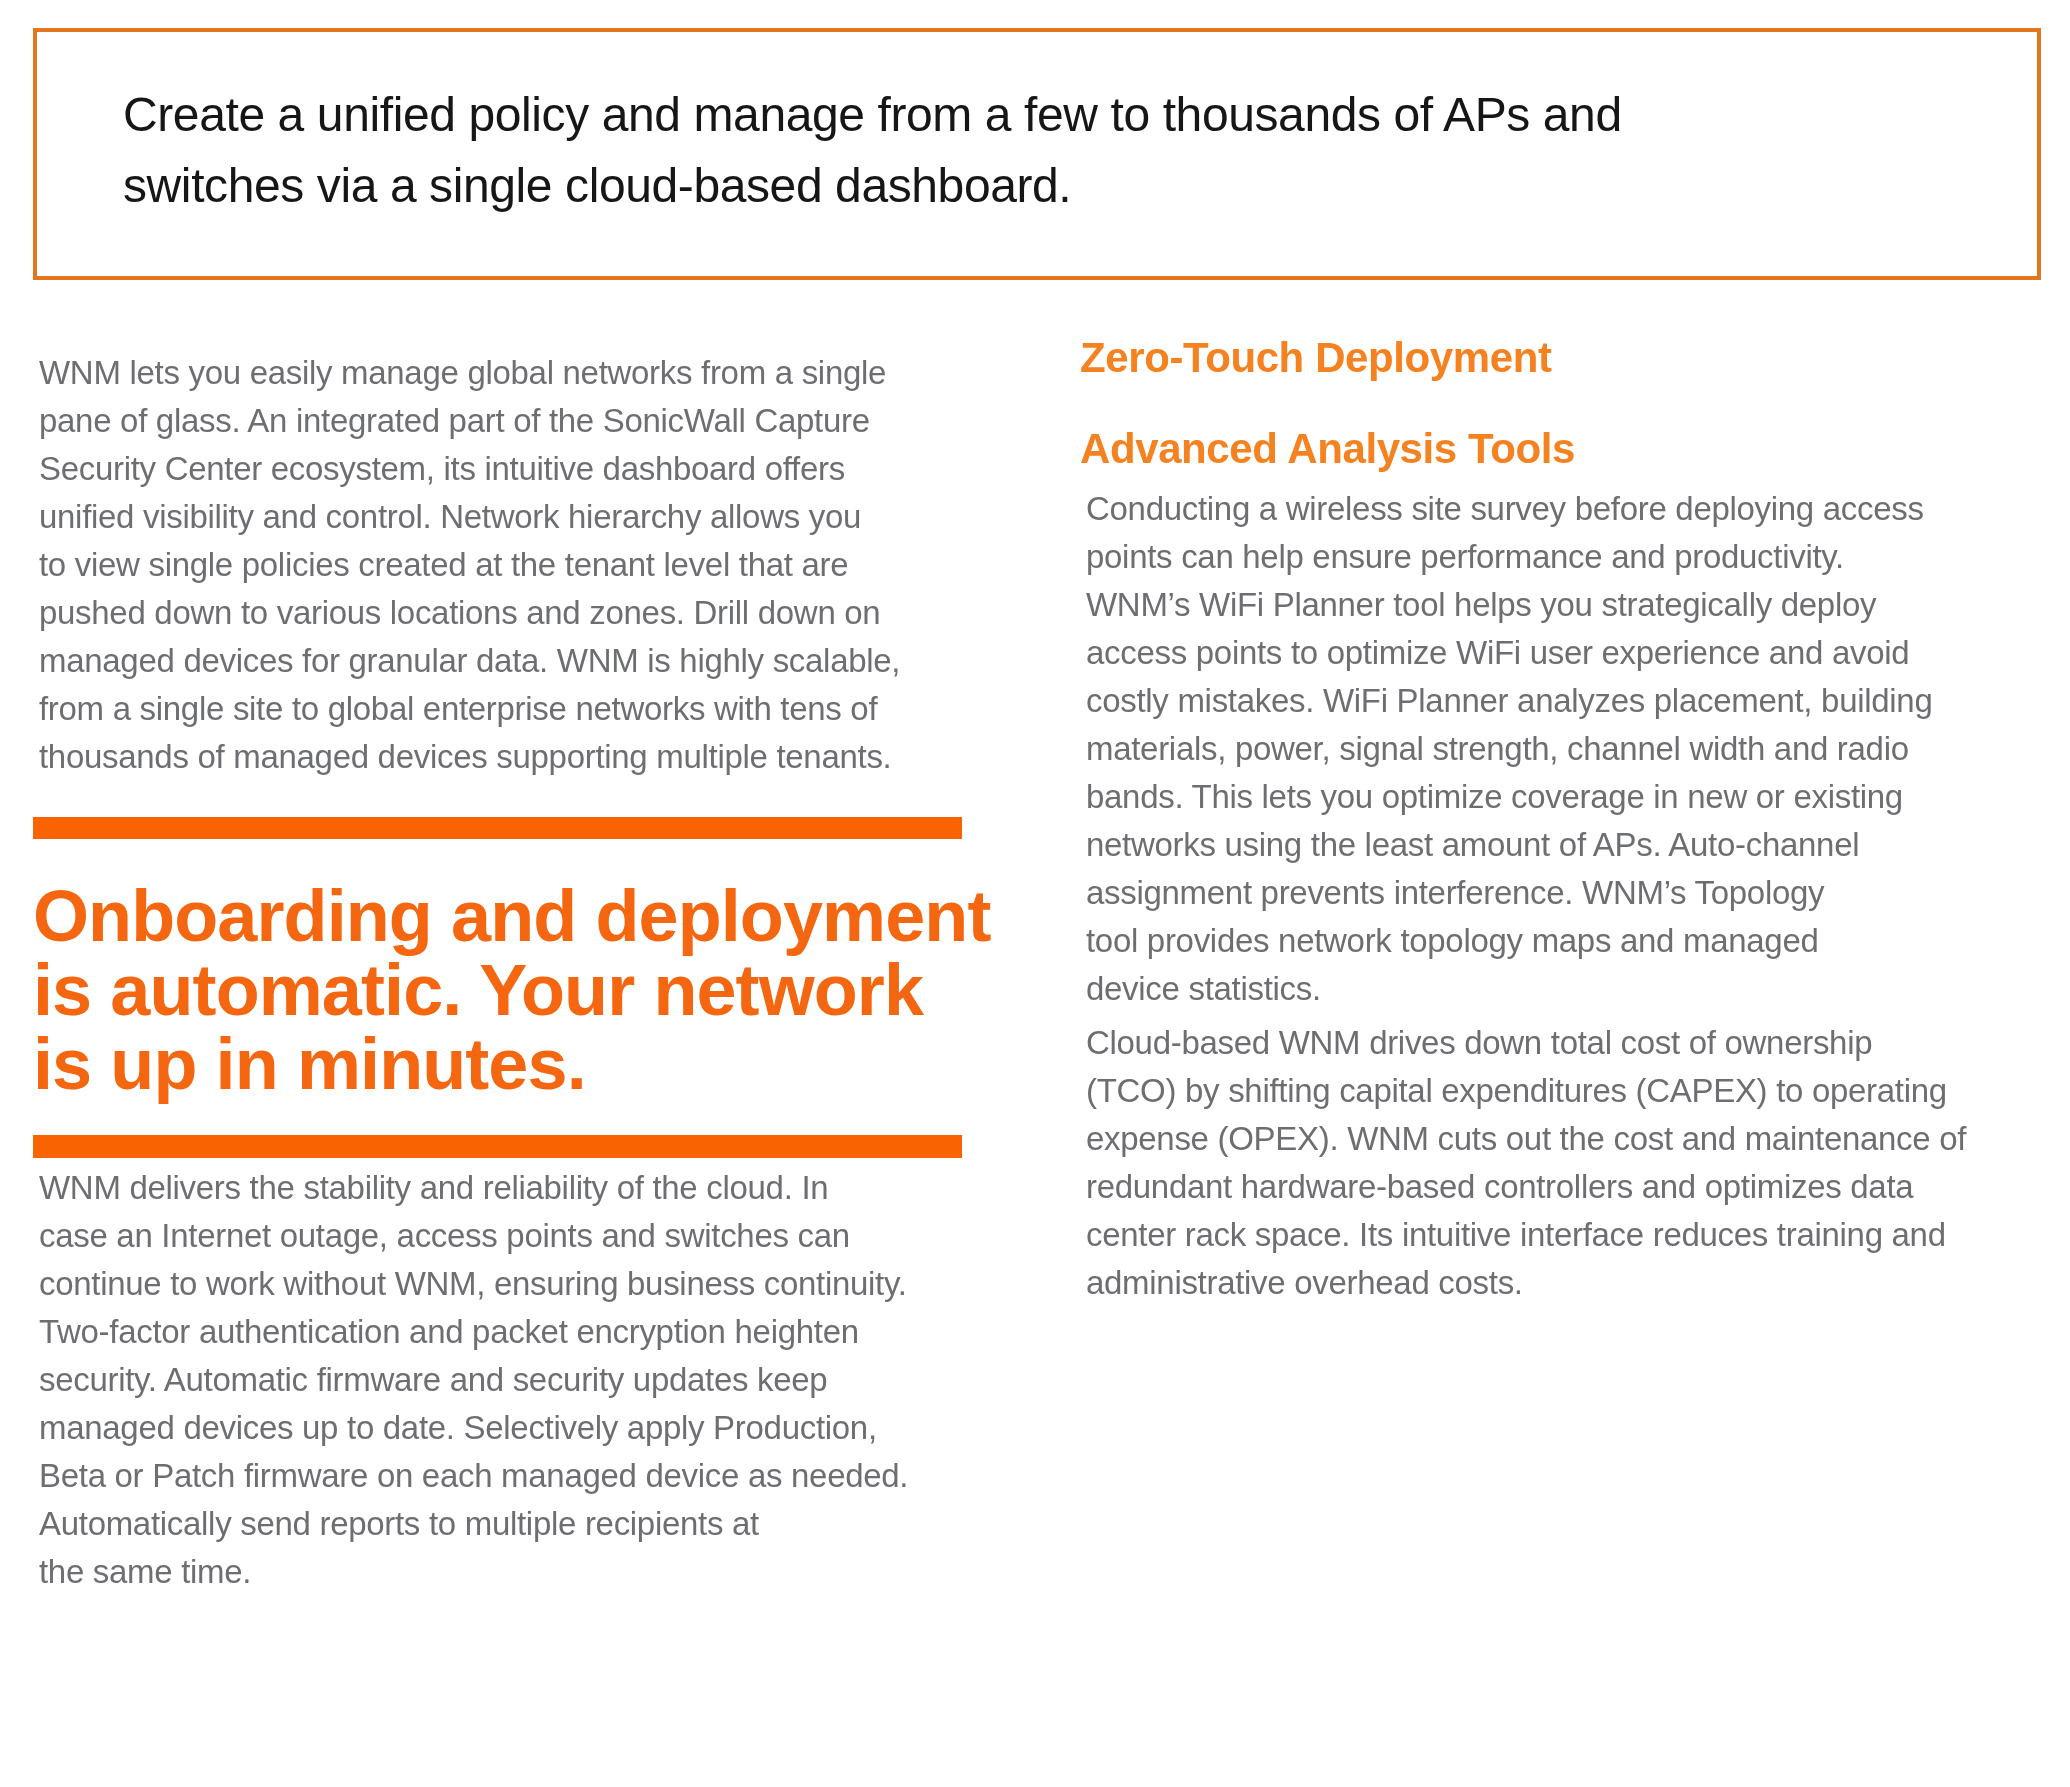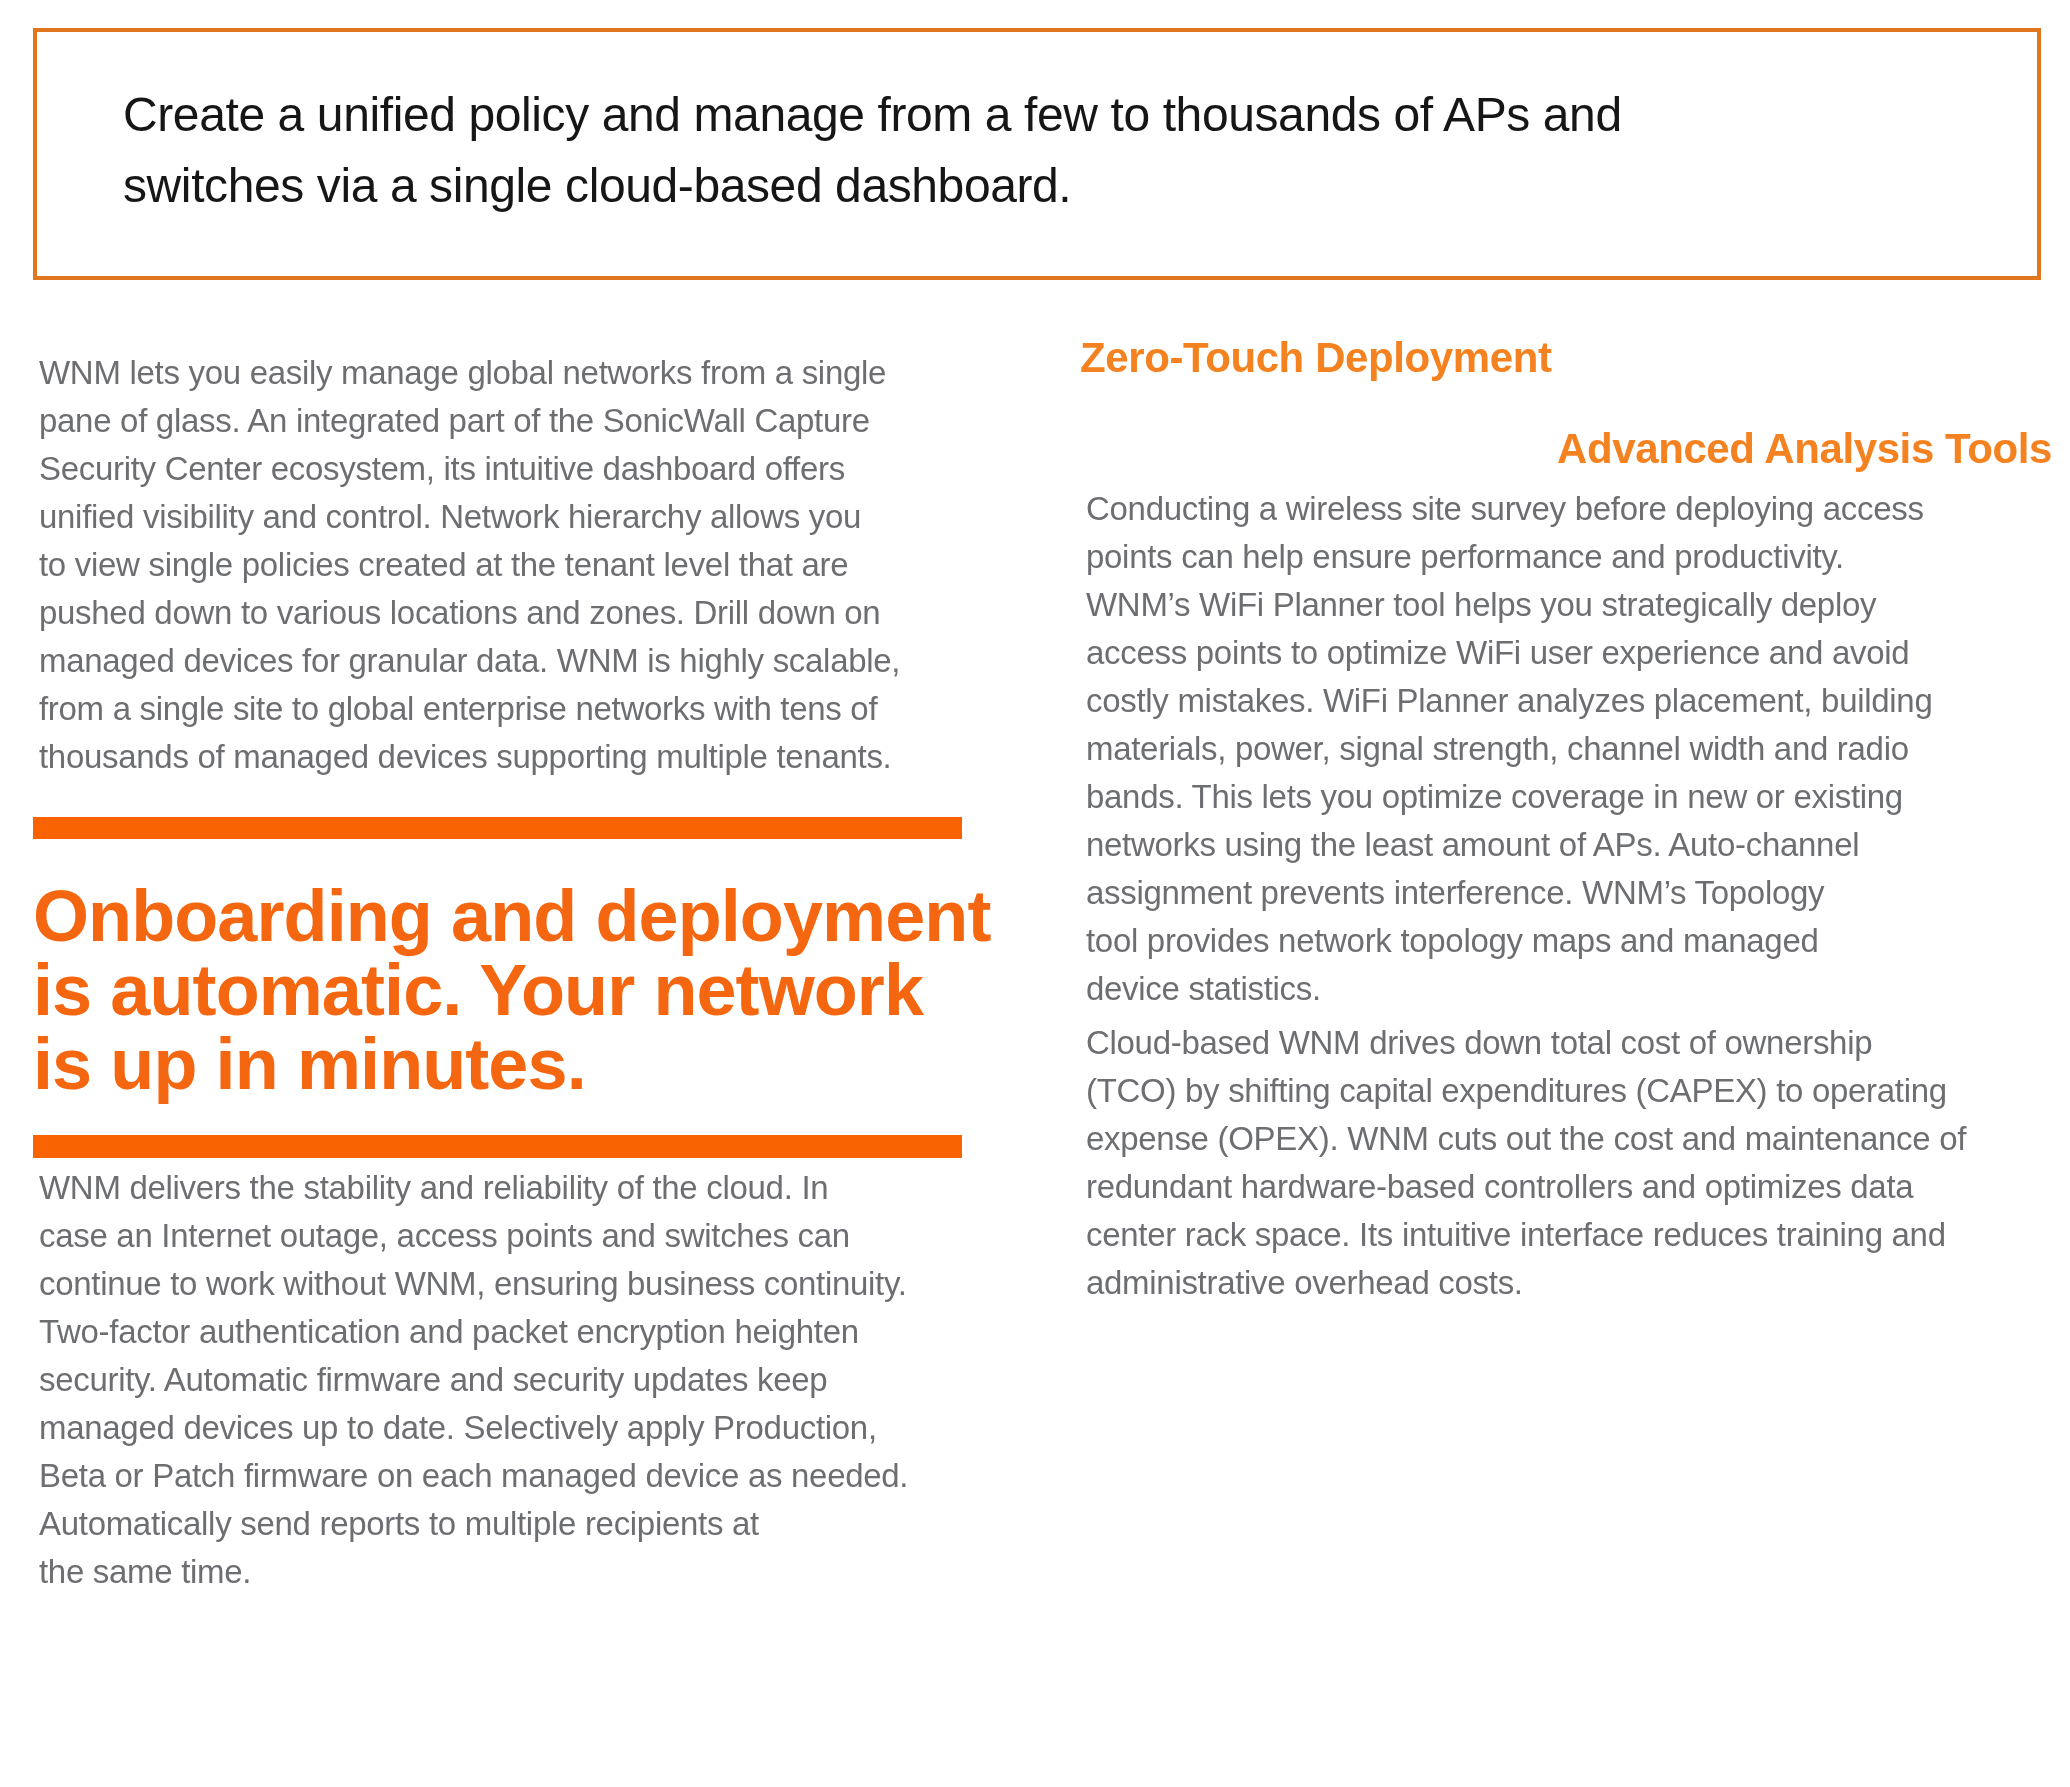--- a/index.html
+++ b/index.html
@@ -36,21 +36,21 @@
 
   .section-heading {
     font-size: 42px;
     line-height: 42px;
     font-weight: bold;
     color: #F58220;
     margin: 0 0 14.6px 0;
     letter-spacing: -0.4px;
     white-space: pre;
   }
-  .heading-gap-lg { margin-top: 49px; text-align: right; }
+  .heading-gap-lg { margin-top: 49px; }
   .heading-gap-md { margin-top: 61px; }
   .heading-gap-after-bar { margin-top: 65px; }
 
   .body-text {
     font-size: 33px;
     line-height: 48px;
     color: #6D6E71;
     margin: 6px;
     letter-spacing: -0.3px;
     white-space: pre;

